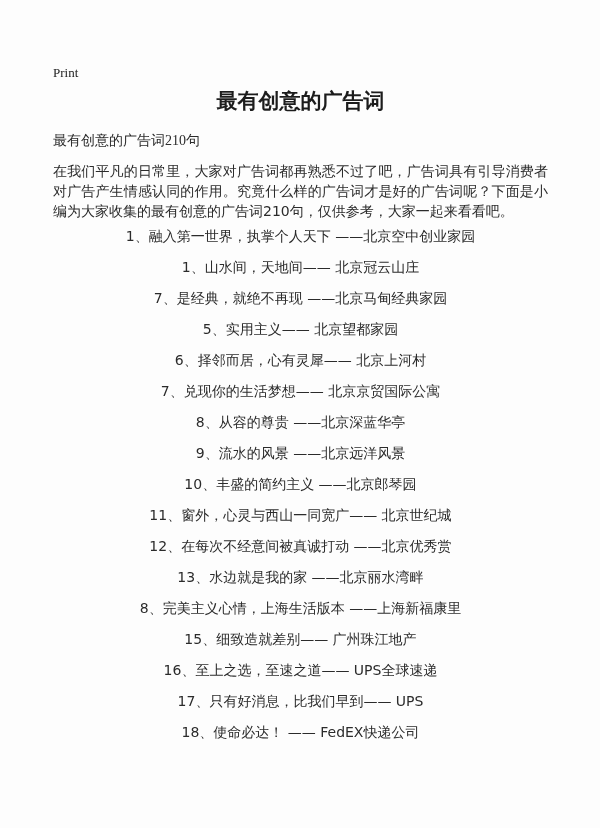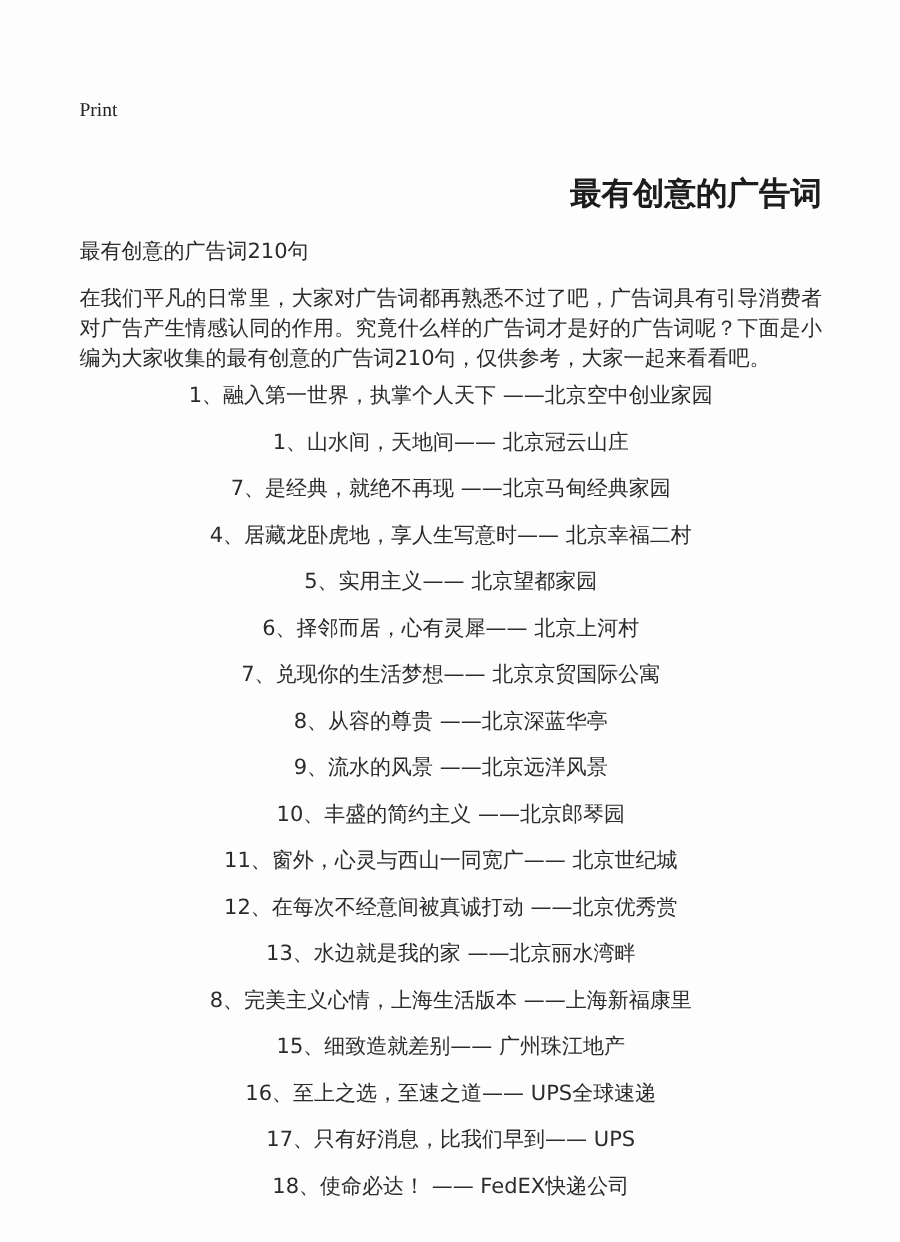--- a/index.html
+++ b/index.html
@@ -19,33 +19,34 @@
   }
   .print-link {
     display: inline-block;
     font-family: "Liberation Serif", serif;
     font-size: 13px;
     color: #222222;
     text-decoration: none;
     cursor: pointer;
   }
   .doc-title {
-    margin: 36px 0 0 0;
-    text-align: right;
+    margin: 8px 0 0 0;
+    text-align: center;
     font-size: 21px;
     font-weight: bold;
     color: #1c1c1c;
     line-height: 24px;
   }
   .doc-subtitle {
     margin: 19px 0 0 0;
     font-size: 14px;
     line-height: 17px;
     font-weight: normal;
     color: #2b2b2b;
+    font-family: Liberation Serif, serif;
   }
   .doc-intro {
     margin: 12px 0 0 0;
     font-size: 14px;
     line-height: 20px;
     color: #2b2b2b;
     text-align: justify;
   }
   .slogan-list {
     margin: 8px 0 0 0;
@@ -70,21 +71,20 @@
   <h1 class="doc-title">最有创意的广告词</h1>
 
   <p class="doc-subtitle">最有创意的广告词210句</p>
 
   <p class="doc-intro">在我们平凡的日常里，大家对广告词都再熟悉不过了吧，广告词具有引导消费者对广告产生情感认同的作用。究竟什么样的广告词才是好的广告词呢？下面是小编为大家收集的最有创意的广告词210句，仅供参考，大家一起来看看吧。</p>
 
   <div class="slogan-list">
     <p class="slogan-item">1、融入第一世界，执掌个人天下 ——北京空中创业家园</p>
     <p class="slogan-item">1、山水间，天地间—— 北京冠云山庄</p>
     <p class="slogan-item">7、是经典，就绝不再现 ——北京马甸经典家园</p>
-    <p class="slogan-item">4、居藏龙卧虎地，享人生写意时—— 北京幸福二村</p>
     <p class="slogan-item">5、实用主义—— 北京望都家园</p>
     <p class="slogan-item">6、择邻而居，心有灵犀—— 北京上河村</p>
     <p class="slogan-item">7、兑现你的生活梦想—— 北京京贸国际公寓</p>
     <p class="slogan-item">8、从容的尊贵 ——北京深蓝华亭</p>
     <p class="slogan-item">9、流水的风景 ——北京远洋风景</p>
     <p class="slogan-item">10、丰盛的简约主义 ——北京郎琴园</p>
     <p class="slogan-item">11、窗外，心灵与西山一同宽广—— 北京世纪城</p>
     <p class="slogan-item">12、在每次不经意间被真诚打动 ——北京优秀赏</p>
     <p class="slogan-item">13、水边就是我的家 ——北京丽水湾畔</p>
     <p class="slogan-item">8、完美主义心情，上海生活版本 ——上海新福康里</p>

